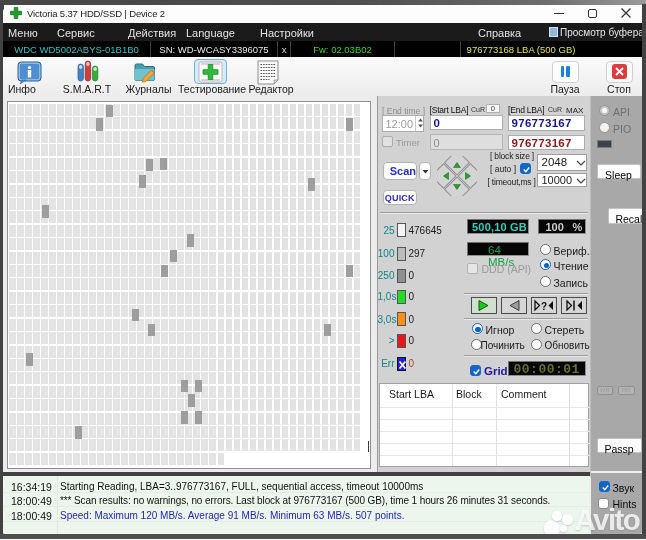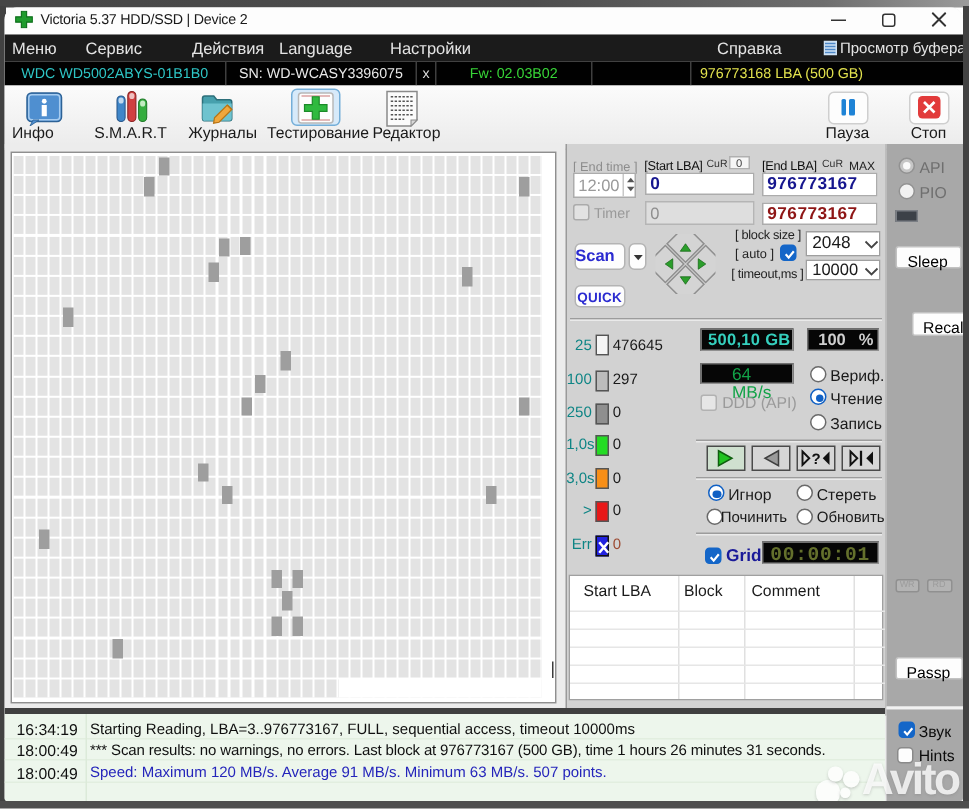--- a/index.html
+++ b/index.html
@@ -178,21 +178,21 @@
         <div class="a" style="left:3px;top:1px;font-size:11.5px;font-weight:bold;color:#16168e;letter-spacing:0.3px">976773167</div>
       </div>
   <div class="a" style="left:4px;top:39.5px;width:11px;height:11px;background:#e2e2e2;border:1px solid #ababab;border-radius:2px"></div>
   <div class="a" style="left:18.5px;top:40.5px;color:#9a9a9a;font-size:9.5px">Timer</div>
   <div class="a" style="left:52px;top:38px;width:73.5px;height:15.5px;background:#dedede;border:1px solid #b5b5b5">
         <div class="a" style="left:3px;top:1.5px;font-size:11px;color:#8e8e8e">0</div>
       </div>
   <div class="a" style="left:130px;top:38.5px;width:77.5px;height:15px;background:#fff;border:1px solid #acacac">
         <div class="a" style="left:3px;top:1px;font-size:11.5px;font-weight:bold;color:#8e1616;letter-spacing:0.3px">976773167</div>
       </div>
-  <div class="btn a" style="left:5px;top:65.5px;width:34.5px;height:18px;border-color:#b4b4b4;text-align:left"><span style="font-size:11px;font-weight:bold;color:#2a2ad0;line-height:17px">Scan</span></div>
+  <div class="btn a" style="left:5px;top:65.5px;width:34.5px;height:18px;border-color:#b4b4b4;text-align:right"><span style="font-size:11px;font-weight:bold;color:#2a2ad0;line-height:17px">Scan</span></div>
   <div class="btn a" style="left:41px;top:65.5px;width:12.5px;height:18px;border-color:#b4b4b4"><svg width="11" height="17" viewBox="0 0 11 17">
           <path d="M2.5 7l3 3.5l3-3.5z" fill="#333"></path>
         </svg></div>
   <div class="btn a" style="left:5px;top:93.5px;width:34.5px;height:15px;border-color:#b4b4b4;text-align:center"><span style="font-size:9px;font-weight:bold;color:#2a2ad0;line-height:14px;letter-spacing:0.2px">QUICK</span></div>
   <svg class="a" style="left:59px;top:59.5px" width="40" height="40" viewBox="0 0 40 40">
     <g transform="rotate(45 20 20)">
       <rect x="1.8" y="1.8" width="17.4" height="17.4" fill="#d4d4d4" stroke="#8f8f8f"></rect>
       <rect x="20.8" y="1.8" width="17.4" height="17.4" fill="#d4d4d4" stroke="#8f8f8f"></rect>
       <rect x="1.8" y="20.8" width="17.4" height="17.4" fill="#d4d4d4" stroke="#8f8f8f"></rect>
       <rect x="20.8" y="20.8" width="17.4" height="17.4" fill="#d4d4d4" stroke="#8f8f8f"></rect>

